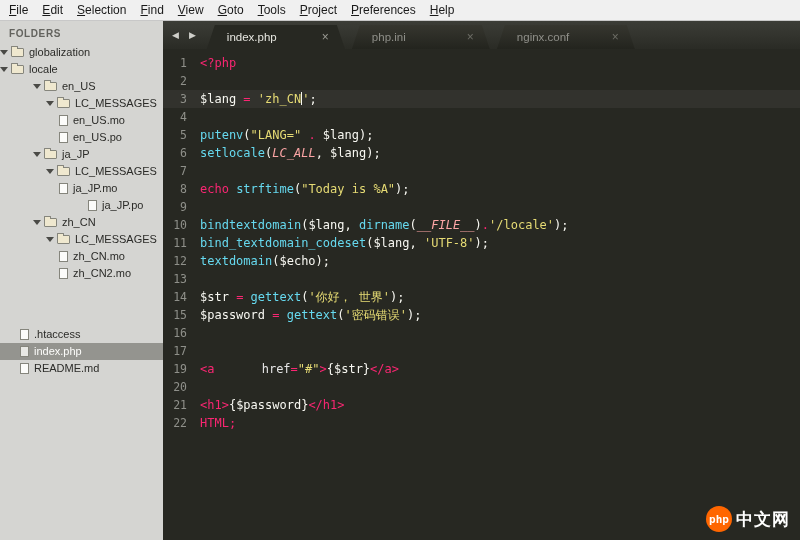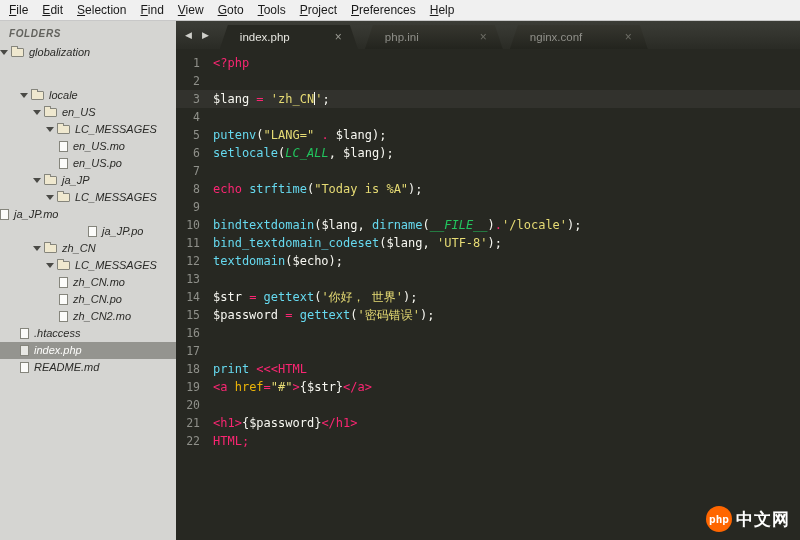--- a/index.html
+++ b/index.html
@@ -10,21 +10,21 @@
   .menubar { height:21px; background:#f0f0f0; border-bottom:1px solid #c8c8c8;
              display:flex; align-items:center; padding-left:2px; }
   .menu-item { display:inline-block; font-size:12px; color:#1a1a1a;
                padding:0 7px; line-height:20px; cursor:default; }
   .menu-item::first-letter { text-decoration:underline; }
 
   
   .main { display:flex; height:519px; }
 
   
-  .sidebar { width:176px; background:#d5d5d2; overflow:hidden; flex:none;font-style:italic; }
+  .sidebar { width:163px; background:#d5d5d2; overflow:hidden; flex:none; }
   .folders-header { font-size:10px; letter-spacing:0.6px; color:#63635e;
                     padding:7px 0 5px 9px; font-weight:bold; }
   .tree-row { height:17px; line-height:17px; font-size:11px; color:#2b2b28;
               white-space:nowrap; cursor:default; display:flex; align-items:center; }
   .tree-row.selected { background:#94948f; color:#fdfdfb; }
   .tree-label { vertical-align:middle; }
   .arrow { display:inline-block; width:0; height:0; flex:none;
            border-left:4px solid transparent; border-right:4px solid transparent;
            border-top:5px solid #4a4a46; margin-right:3px; }
   .folder-ic { position:relative; display:inline-block; width:13px; height:9px; flex:none;
@@ -60,22 +60,22 @@
   .code-line { display:flex; height:18px; line-height:18px; font-size:12px;
                white-space:pre; }
   .code-line.current { background:rgba(255,255,255,0.05); }
   .ln { width:37px; flex:none; text-align:right; padding-right:13px;
         color:#8f908a; font-size:11.5px; }
   .lc { flex:1; }
   .tok.w { color:#f8f8f2; }
   .tok.p { color:#f92672; }
   .tok.y { color:#e6db74; }
   .tok.b { color:#66d9ef; }
-  .tok.g { color:#eab308; }
-  .tok.i { color:#22c55e; font-style:italic; }
+  .tok.g { color:#e5e5e5;margin-left:40px; }
+  .tok.i { color:#fca5a5; font-style:italic; }
   .cursor { display:inline-block; width:1px; height:13px; background:#f8f8f0;
             vertical-align:middle; margin:0 0 2px 0; animation:blink 1s steps(1) infinite; }
   @keyframes blink { 50% { opacity:0; } }
 
   
   .watermark { position:absolute; right:10px; bottom:8px; display:flex;
                align-items:center; }
   .wm-circle { width:26px; height:26px; border-radius:50%; background:#ff6600;
                color:#fff; font-size:11px; font-weight:bold; display:flex;
                align-items:center; justify-content:center; }
@@ -101,21 +101,21 @@
 <div class="main">
 
   <div class="sidebar">
     <div class="folders-header">FOLDERS</div>
     <div id="file-tree">
         <div class="tree-row" style="">
           <span class="arrow"></span>
           <span class="folder-ic"></span>
           <span class="tree-label">globalization</span>
         </div>
-        <div class="tree-row" style="padding-left: 20px; margin-top: 26px;">
+        <div class="tree-row" style="">
           <span class="arrow"></span>
           <span class="folder-ic"></span>
           <span class="tree-label">locale</span>
         </div>
         <div class="tree-row" style="padding-left: 33px;">
           <span class="arrow"></span>
           <span class="folder-ic"></span>
           <span class="tree-label">en_US</span>
         </div>
         <div class="tree-row" style="padding-left: 46px;">
@@ -134,21 +134,21 @@
         <div class="tree-row" style="padding-left: 33px;">
           <span class="arrow"></span>
           <span class="folder-ic"></span>
           <span class="tree-label">ja_JP</span>
         </div>
         <div class="tree-row" style="padding-left: 46px;">
           <span class="arrow"></span>
           <span class="folder-ic"></span>
           <span class="tree-label">LC_MESSAGES</span>
         </div>
-        <div class="tree-row" style=" text-align: right;">
+        <div class="tree-row" style="padding-left: 59px; text-align: right;">
           <span class="file-ic"></span>
           <span class="tree-label">ja_JP.mo</span>
         </div>
         <div class="tree-row" style="padding-left: 88px;">
           <span class="file-ic"></span>
           <span class="tree-label">ja_JP.po</span>
         </div>
         <div class="tree-row" style="padding-left: 33px;">
           <span class="arrow"></span>
           <span class="folder-ic"></span>
@@ -156,29 +156,25 @@
         </div>
         <div class="tree-row" style="padding-left: 46px;">
           <span class="arrow"></span>
           <span class="folder-ic"></span>
           <span class="tree-label">LC_MESSAGES</span>
         </div>
         <div class="tree-row" style="padding-left: 59px;">
           <span class="file-ic"></span>
           <span class="tree-label">zh_CN.mo</span>
         </div>
-        <div class="tree-row" style="padding-left: 59px;">
-          <span class="file-ic"></span>
-          <span class="tree-label">zh_CN.po</span>
-        </div>
         <div class="tree-row" style="padding-left: 59px; text-align: right;">
           <span class="file-ic"></span>
           <span class="tree-label">zh_CN2.mo</span>
         </div>
-        <div class="tree-row" style="padding-left: 20px;">
+        <div class="tree-row" style="padding-left: 20px; margin-top: 44px;">
           <span class="file-ic"></span>
           <span class="tree-label">.htaccess</span>
         </div>
         <div class="tree-row selected" style="padding-left: 20px;">
           <span class="file-ic"></span>
           <span class="tree-label">index.php</span>
         </div>
         <div class="tree-row" style="padding-left: 20px;">
           <span class="file-ic"></span>
           <span class="tree-label">README.md</span>
@@ -219,21 +215,20 @@
           <div class="code-line"><span class="ln">8</span><span class="lc"><span class="tok p">echo </span><span class="tok b">strftime</span><span class="tok w">(</span><span class="tok y">"Today is %A"</span><span class="tok w">);</span></span></div>
           <div class="code-line"><span class="ln">9</span><span class="lc"></span></div>
           <div class="code-line"><span class="ln">10</span><span class="lc"><span class="tok b">bindtextdomain</span><span class="tok w">($lang, </span><span class="tok b">dirname</span><span class="tok w">(</span><span class="tok i">__FILE__</span><span class="tok w">)</span><span class="tok p">.</span><span class="tok y">'/locale'</span><span class="tok w">);</span></span></div>
           <div class="code-line"><span class="ln">11</span><span class="lc"><span class="tok b">bind_textdomain_codeset</span><span class="tok w">($lang, </span><span class="tok y">'UTF-8'</span><span class="tok w">);</span></span></div>
           <div class="code-line"><span class="ln">12</span><span class="lc"><span class="tok b">textdomain</span><span class="tok w">($echo);</span></span></div>
           <div class="code-line"><span class="ln">13</span><span class="lc"></span></div>
           <div class="code-line"><span class="ln">14</span><span class="lc"><span class="tok w">$str </span><span class="tok p">= </span><span class="tok b">gettext</span><span class="tok w">(</span><span class="tok y">'你好， 世界'</span><span class="tok w">);</span></span></div>
           <div class="code-line"><span class="ln">15</span><span class="lc"><span class="tok w">$password </span><span class="tok p">= </span><span class="tok b">gettext</span><span class="tok w">(</span><span class="tok y">'密码错误'</span><span class="tok w">);</span></span></div>
           <div class="code-line"><span class="ln">16</span><span class="lc"></span></div>
           <div class="code-line"><span class="ln">17</span><span class="lc"></span></div>
-          <div class="code-line"><span class="ln">18</span><span class="lc"><span class="tok b">print </span><span class="tok p">&lt;&lt;&lt;HTML</span></span></div>
           <div class="code-line"><span class="ln">19</span><span class="lc"><span class="tok p">&lt;a </span><span class="tok g">href</span><span class="tok p">=</span><span class="tok y">"#"</span><span class="tok p">&gt;</span><span class="tok w">{$str}</span><span class="tok p">&lt;/a&gt;</span></span></div>
           <div class="code-line"><span class="ln">20</span><span class="lc"></span></div>
           <div class="code-line"><span class="ln">21</span><span class="lc"><span class="tok p">&lt;h1&gt;</span><span class="tok w">{$password}</span><span class="tok p">&lt;/h1&gt;</span></span></div>
           <div class="code-line"><span class="ln">22</span><span class="lc"><span class="tok p">HTML;</span></span></div>
         </div>
       <div class="watermark">
         <span class="wm-circle">php</span>
         <span class="wm-suffix">中文网</span>
       </div>
     </div>

